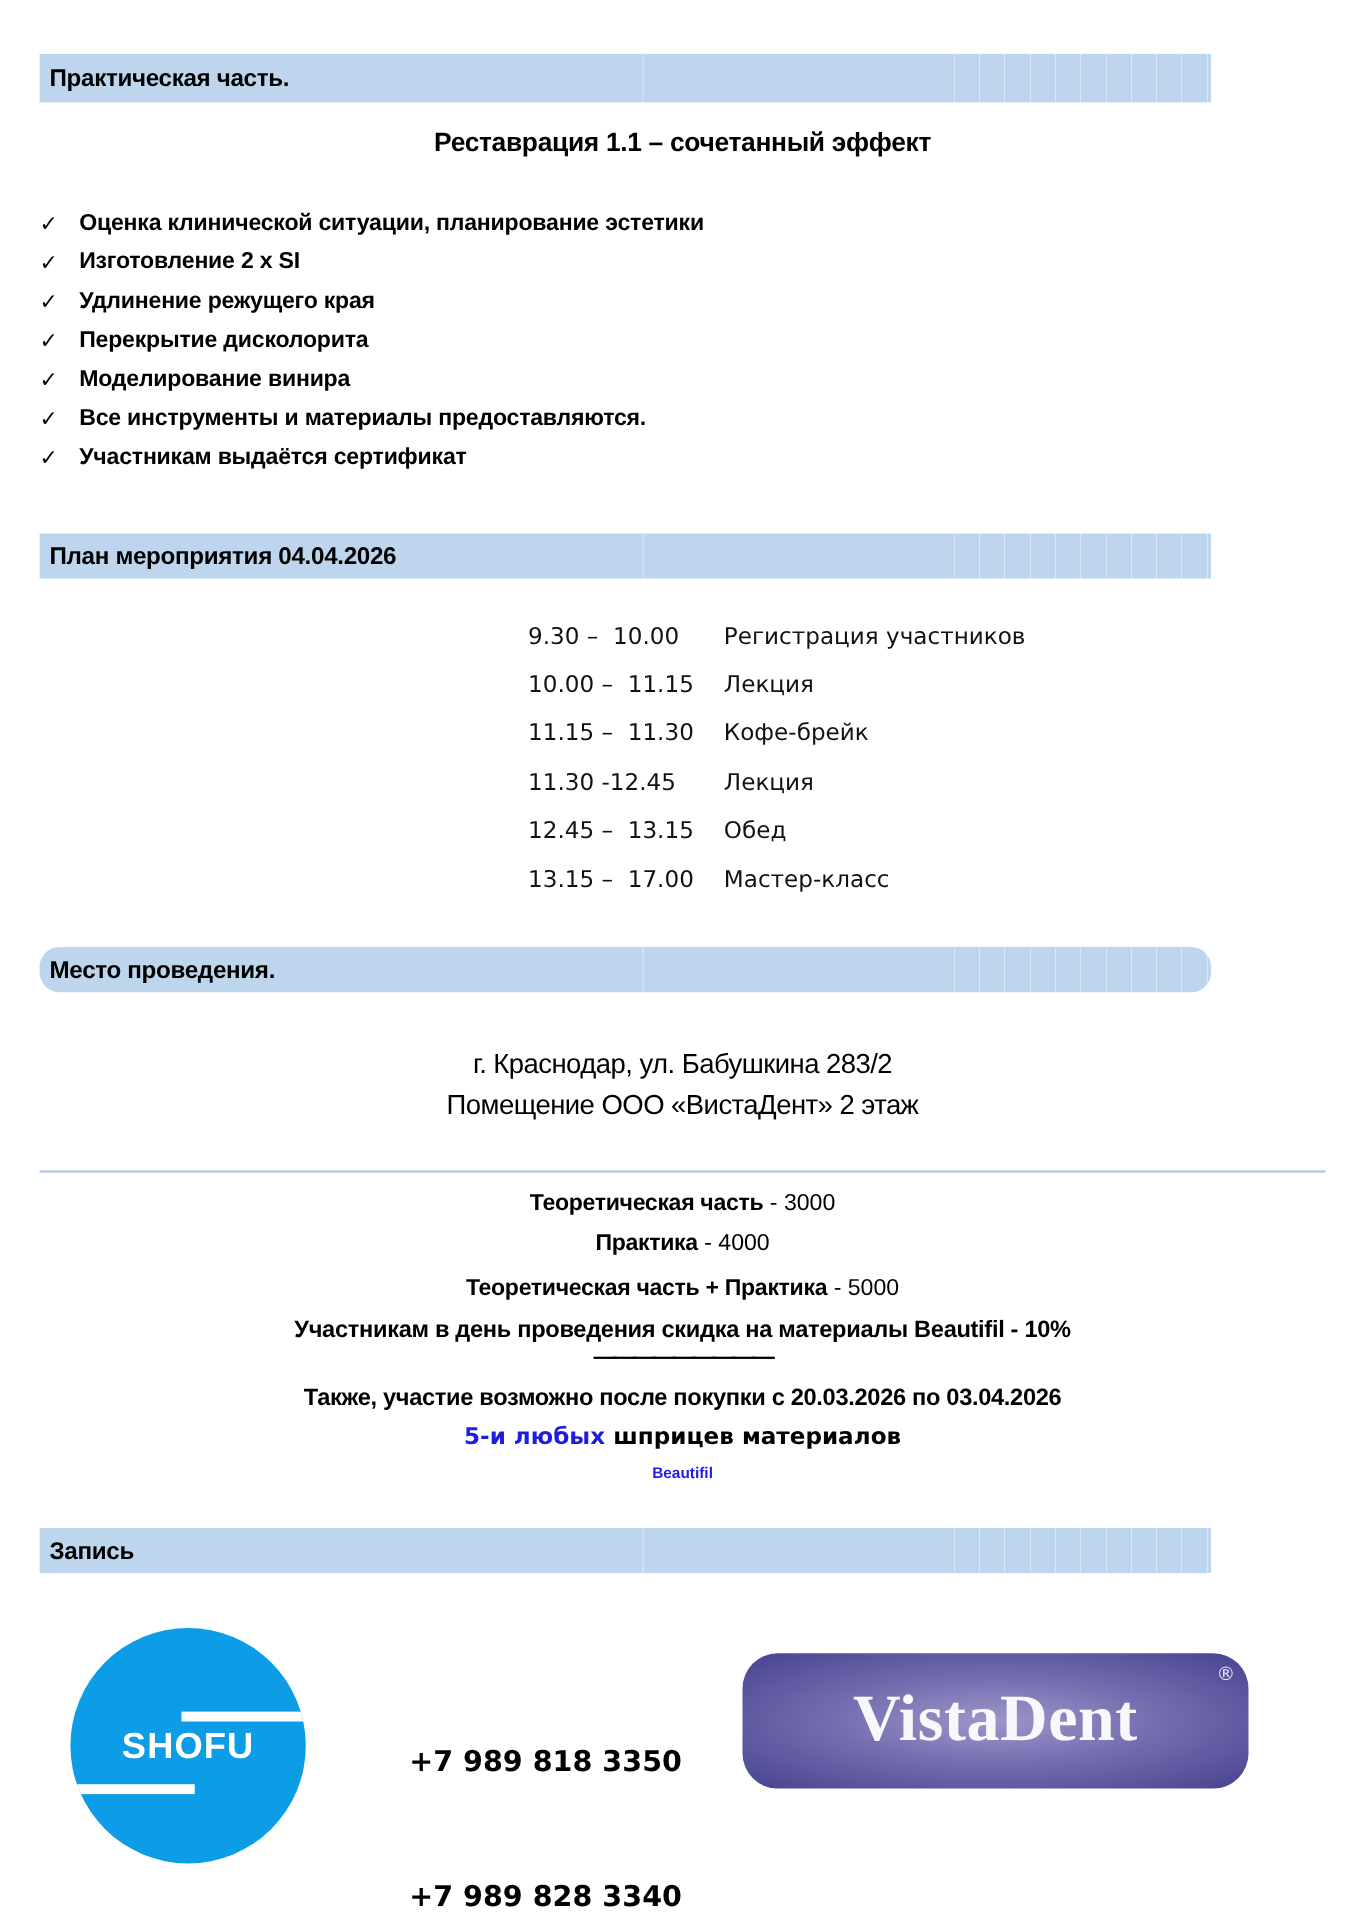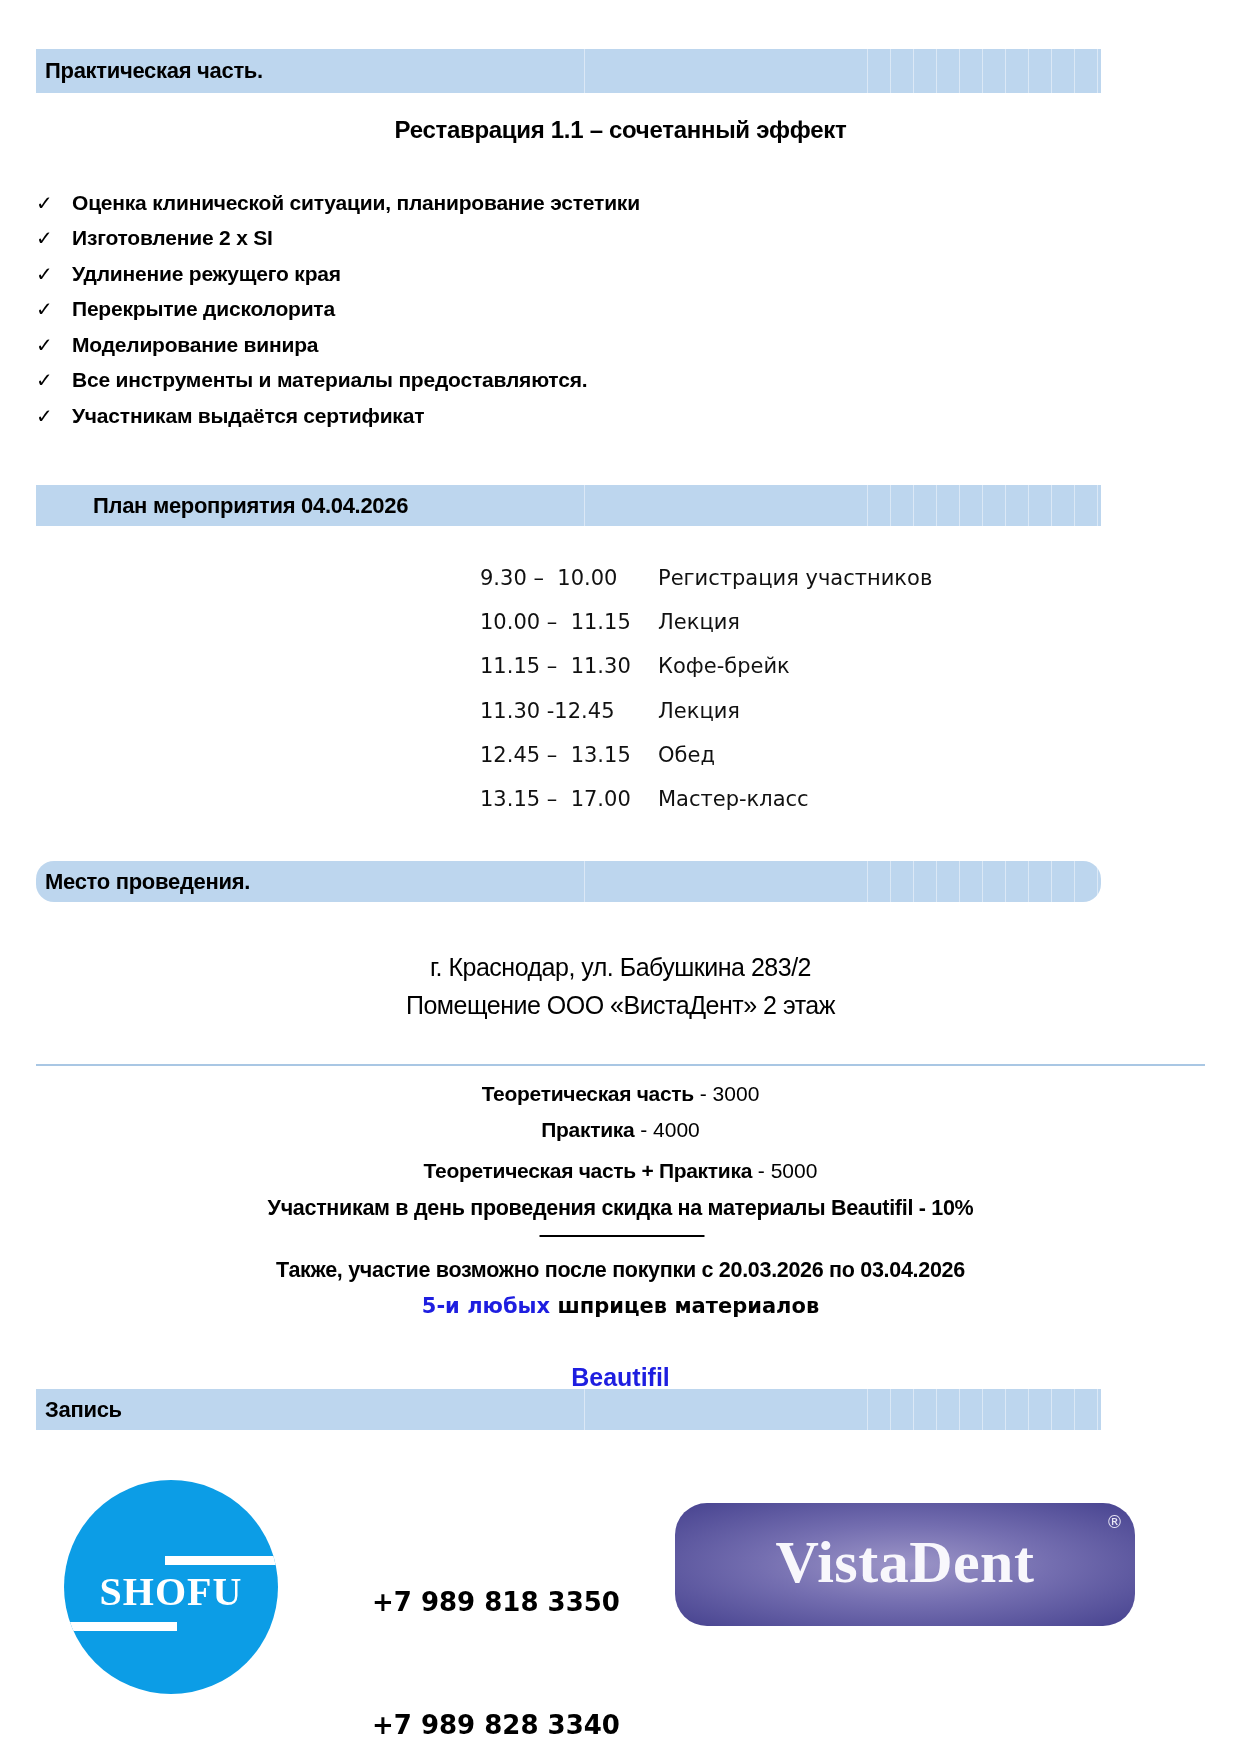--- a/index.html
+++ b/index.html
@@ -103,38 +103,38 @@
   .p-row { position: absolute; left: 0; width: 1241px; text-align: center; }
   .p1 { top: 1082px; } .p2 { top: 1118px; } .p3 { top: 1159px; }
   .p4 { top: 1196px; } .pdash { top: 1222px; } .p5 { top: 1258px; }
   .p6 { top: 1294px; } .p7 { top: 1331px; }
   .price-label { font-weight: 700; font-size: 21px; letter-spacing: -0.3px; }
   .price-value { font-weight: 400; font-size: 21px; }
   .bold-line { font-weight: 700; font-size: 21.5px; letter-spacing: -0.3px; }
   .dash-line { font-weight: 700; font-size: 21px; letter-spacing: -3px; }
   .blue-text { color: #1e1ee0; }
   .wide-bold { font-family: "DejaVu Sans", sans-serif; font-weight: 700; font-size: 21px; }
-  .brand-line { font-weight: 700; font-size: 25px; margin-top: 32px; }
+  .brand-line { font-weight: 700; font-size: 14px; }
   
   .shofu-logo {
     position: absolute;
     left: 64px; top: 1480px;
     width: 214px; height: 214px;
     border-radius: 50%;
     background: #0c9de6;
     overflow: hidden;
   }
   .shofu-text {
     position: absolute;
     left: 0; width: 214px; top: 88px;
     text-align: center;
     color: #fff;
-    font-family: Liberation Serif, serif;
-    font-weight: 700;
-    font-size: 40px;
+    font-family: Liberation Sans, sans-serif;
+    font-weight: 700;
+    font-size: 33px;
     letter-spacing: 1px;
   }
   .shofu-bar-top {
     position: absolute;
     left: 47%; width: 60%; height: 9px; top: 76px;
     background: #fff;
   }
   .shofu-bar-bottom {
     position: absolute;
     left: -4%; width: 57%; height: 9px; top: 142px;
@@ -169,21 +169,21 @@
   }
   .vista-reg {
     position: absolute;
     top: 9px; right: 12px;
     color: #e9e7f5;
     font-size: 17px;
     font-family: "DejaVu Sans", sans-serif;
   }
   
   #band-practical { top: 49px; height: 44px; }
-  #band-plan      { top: 485px; padding-left: 48px; }
+  #band-plan      { top: 485px; }
   #band-venue     { top: 861px; border-radius: 18px; }
   #band-signup    { top: 1389px; }
 </style>
 </head>
 <body>
 
 <div id="page">
 
   <div class="band" id="band-practical">
     <span class="band-label">Практическая часть.</span>

